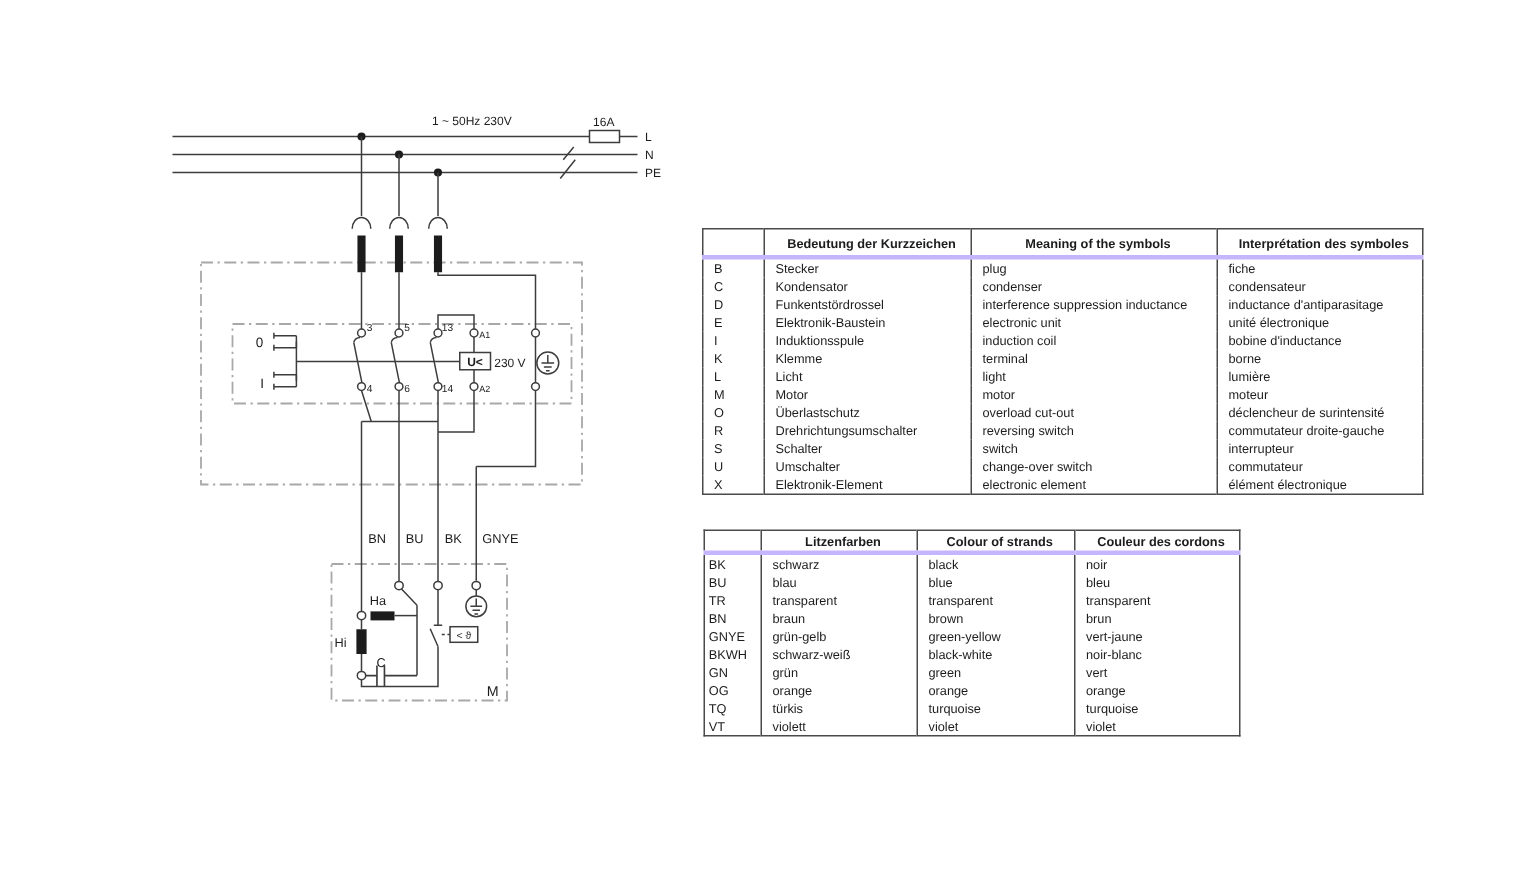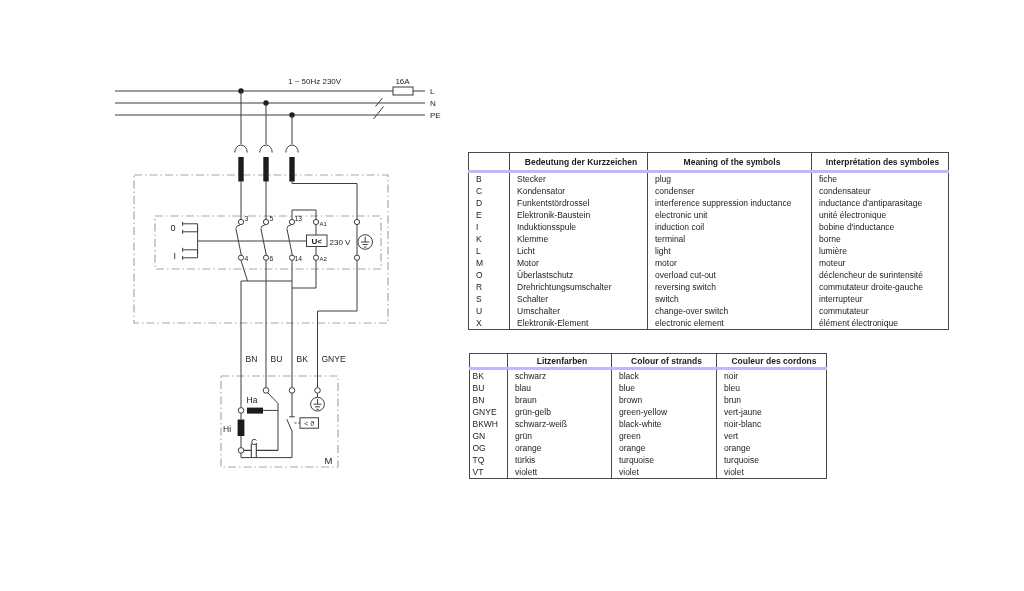--- a/index.html
+++ b/index.html
@@ -281,20 +281,26 @@
             <td>black</td>
             <td>noir</td>
           </tr>
           <tr>
             <td>BU</td>
             <td>blau</td>
             <td>blue</td>
             <td>bleu</td>
           </tr>
           <tr>
+            <td>TR</td>
+            <td>transparent</td>
+            <td>transparent</td>
+            <td>transparent</td>
+          </tr>
+          <tr>
             <td>BN</td>
             <td>braun</td>
             <td>brown</td>
             <td>brun</td>
           </tr>
           <tr>
             <td>GNYE</td>
             <td>grün-gelb</td>
             <td>green-yellow</td>
             <td>vert-jaune</td>

